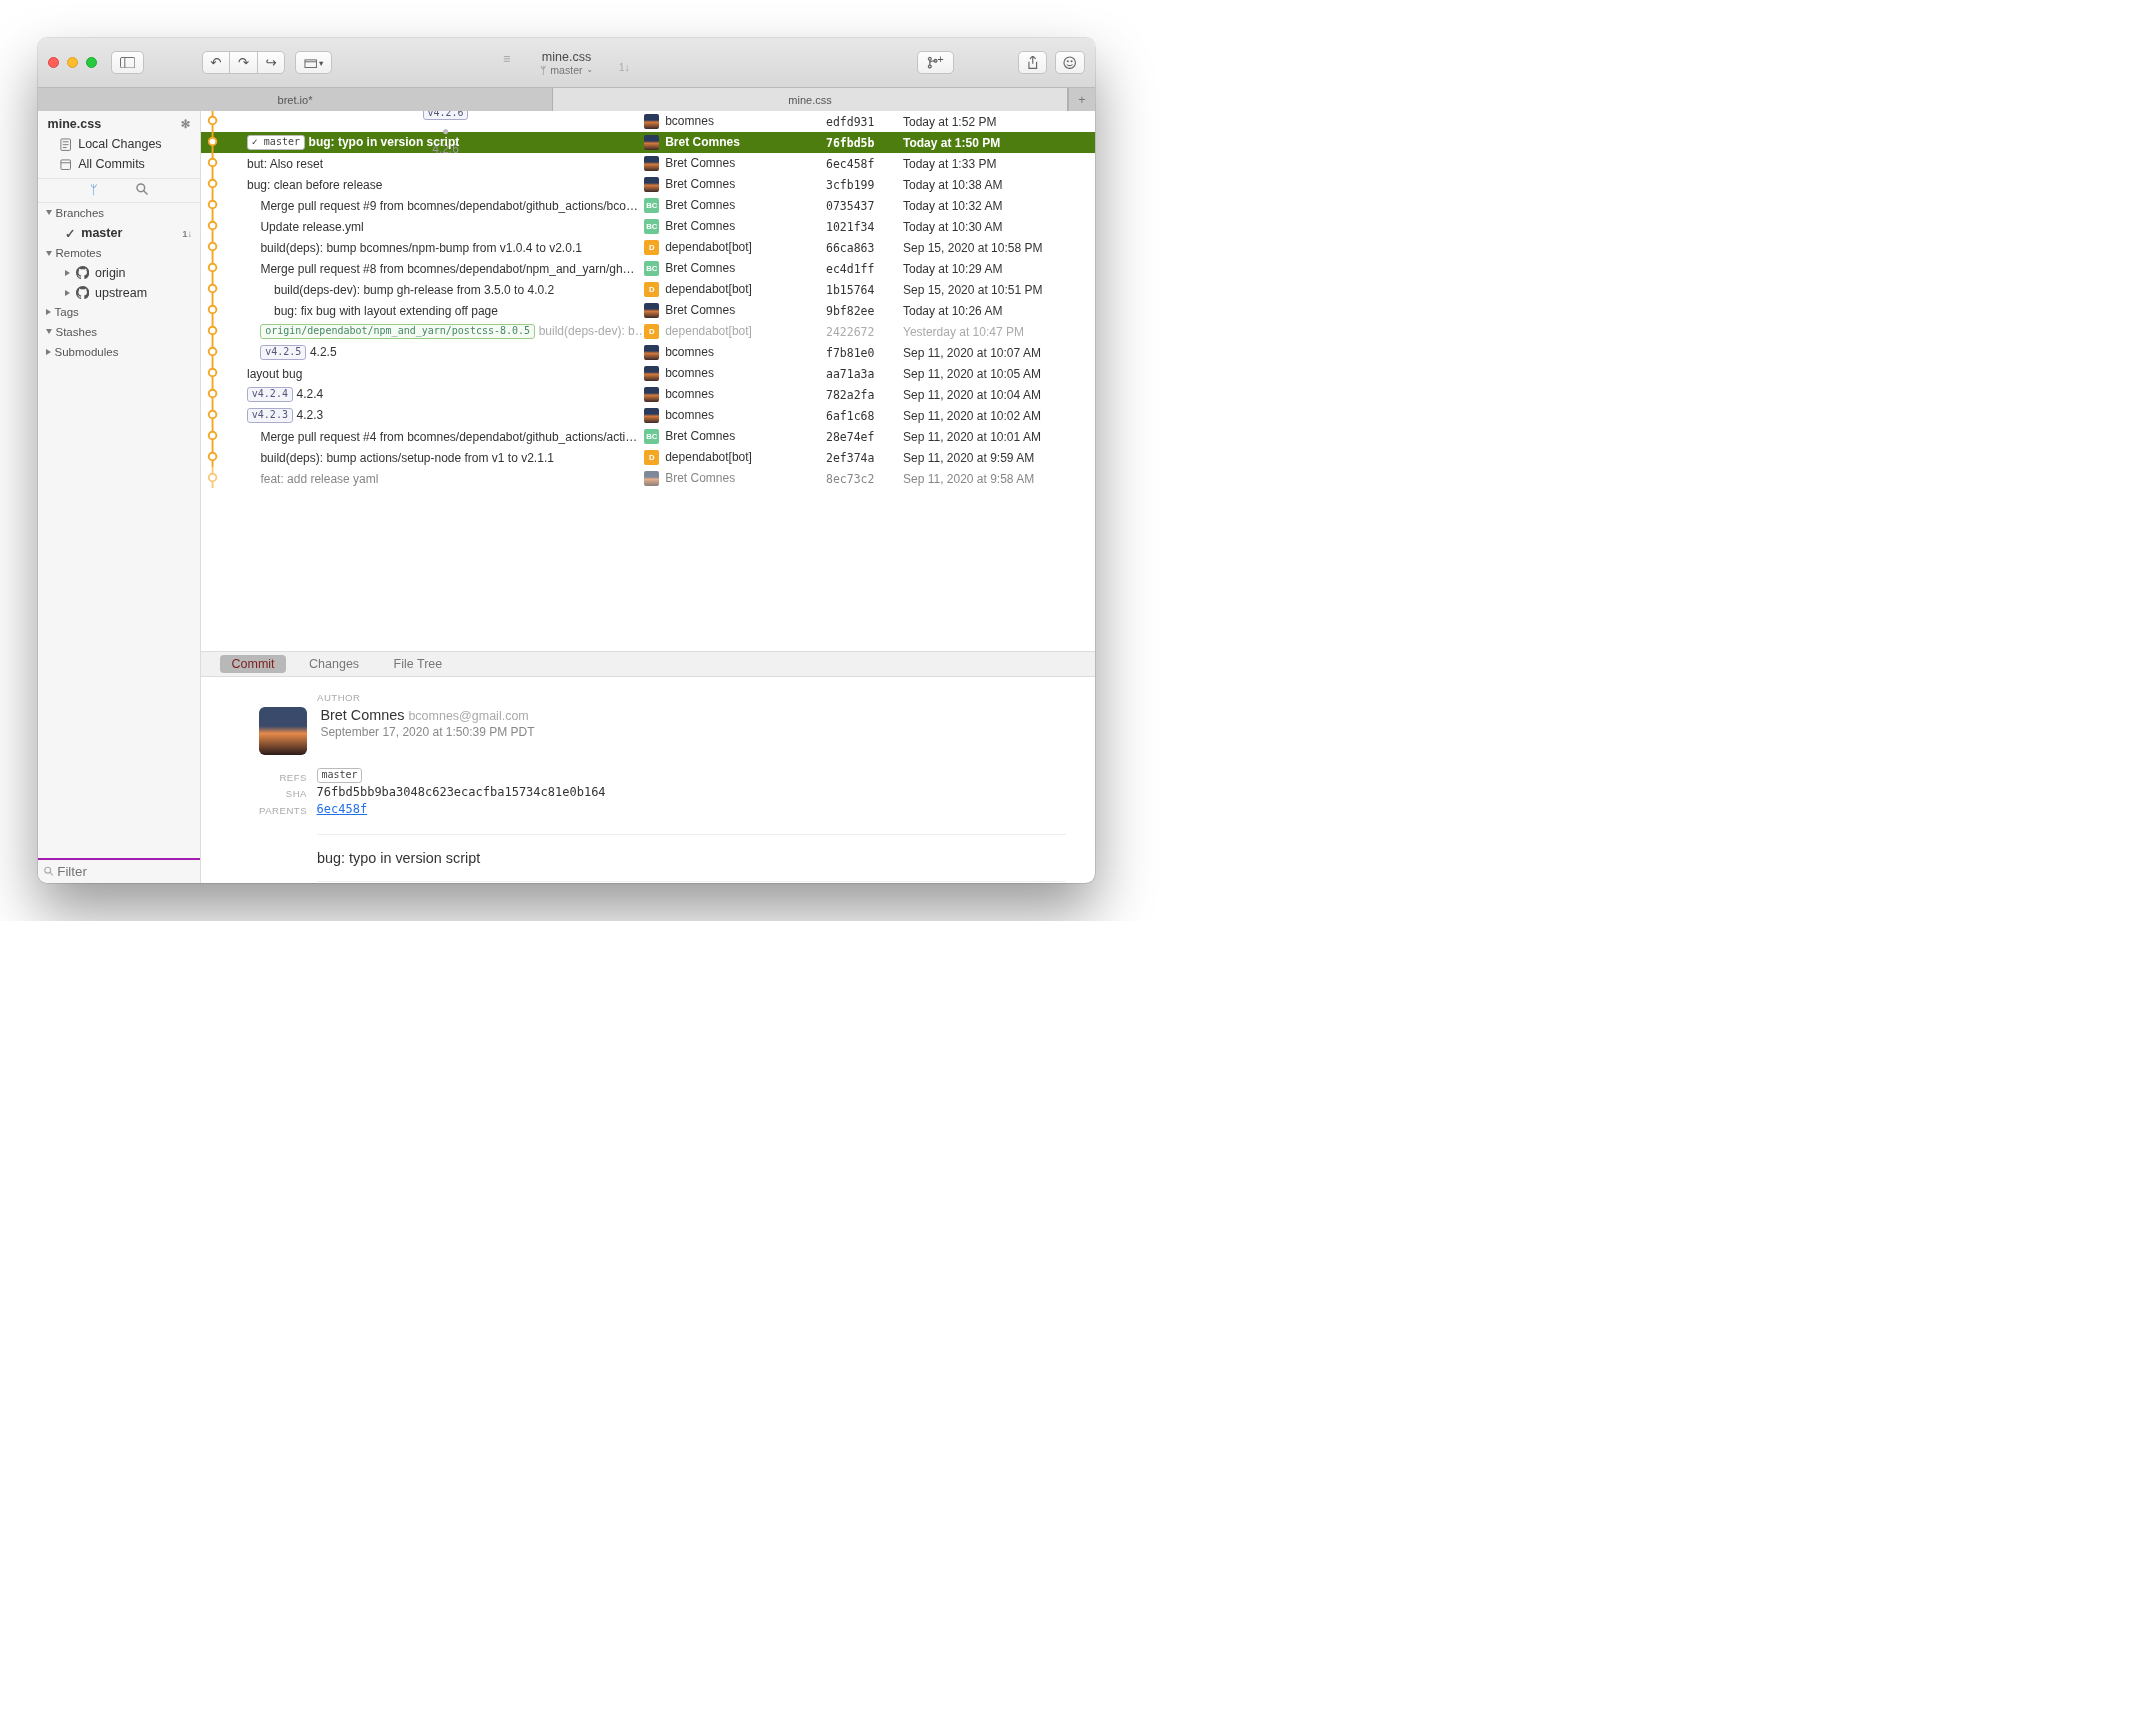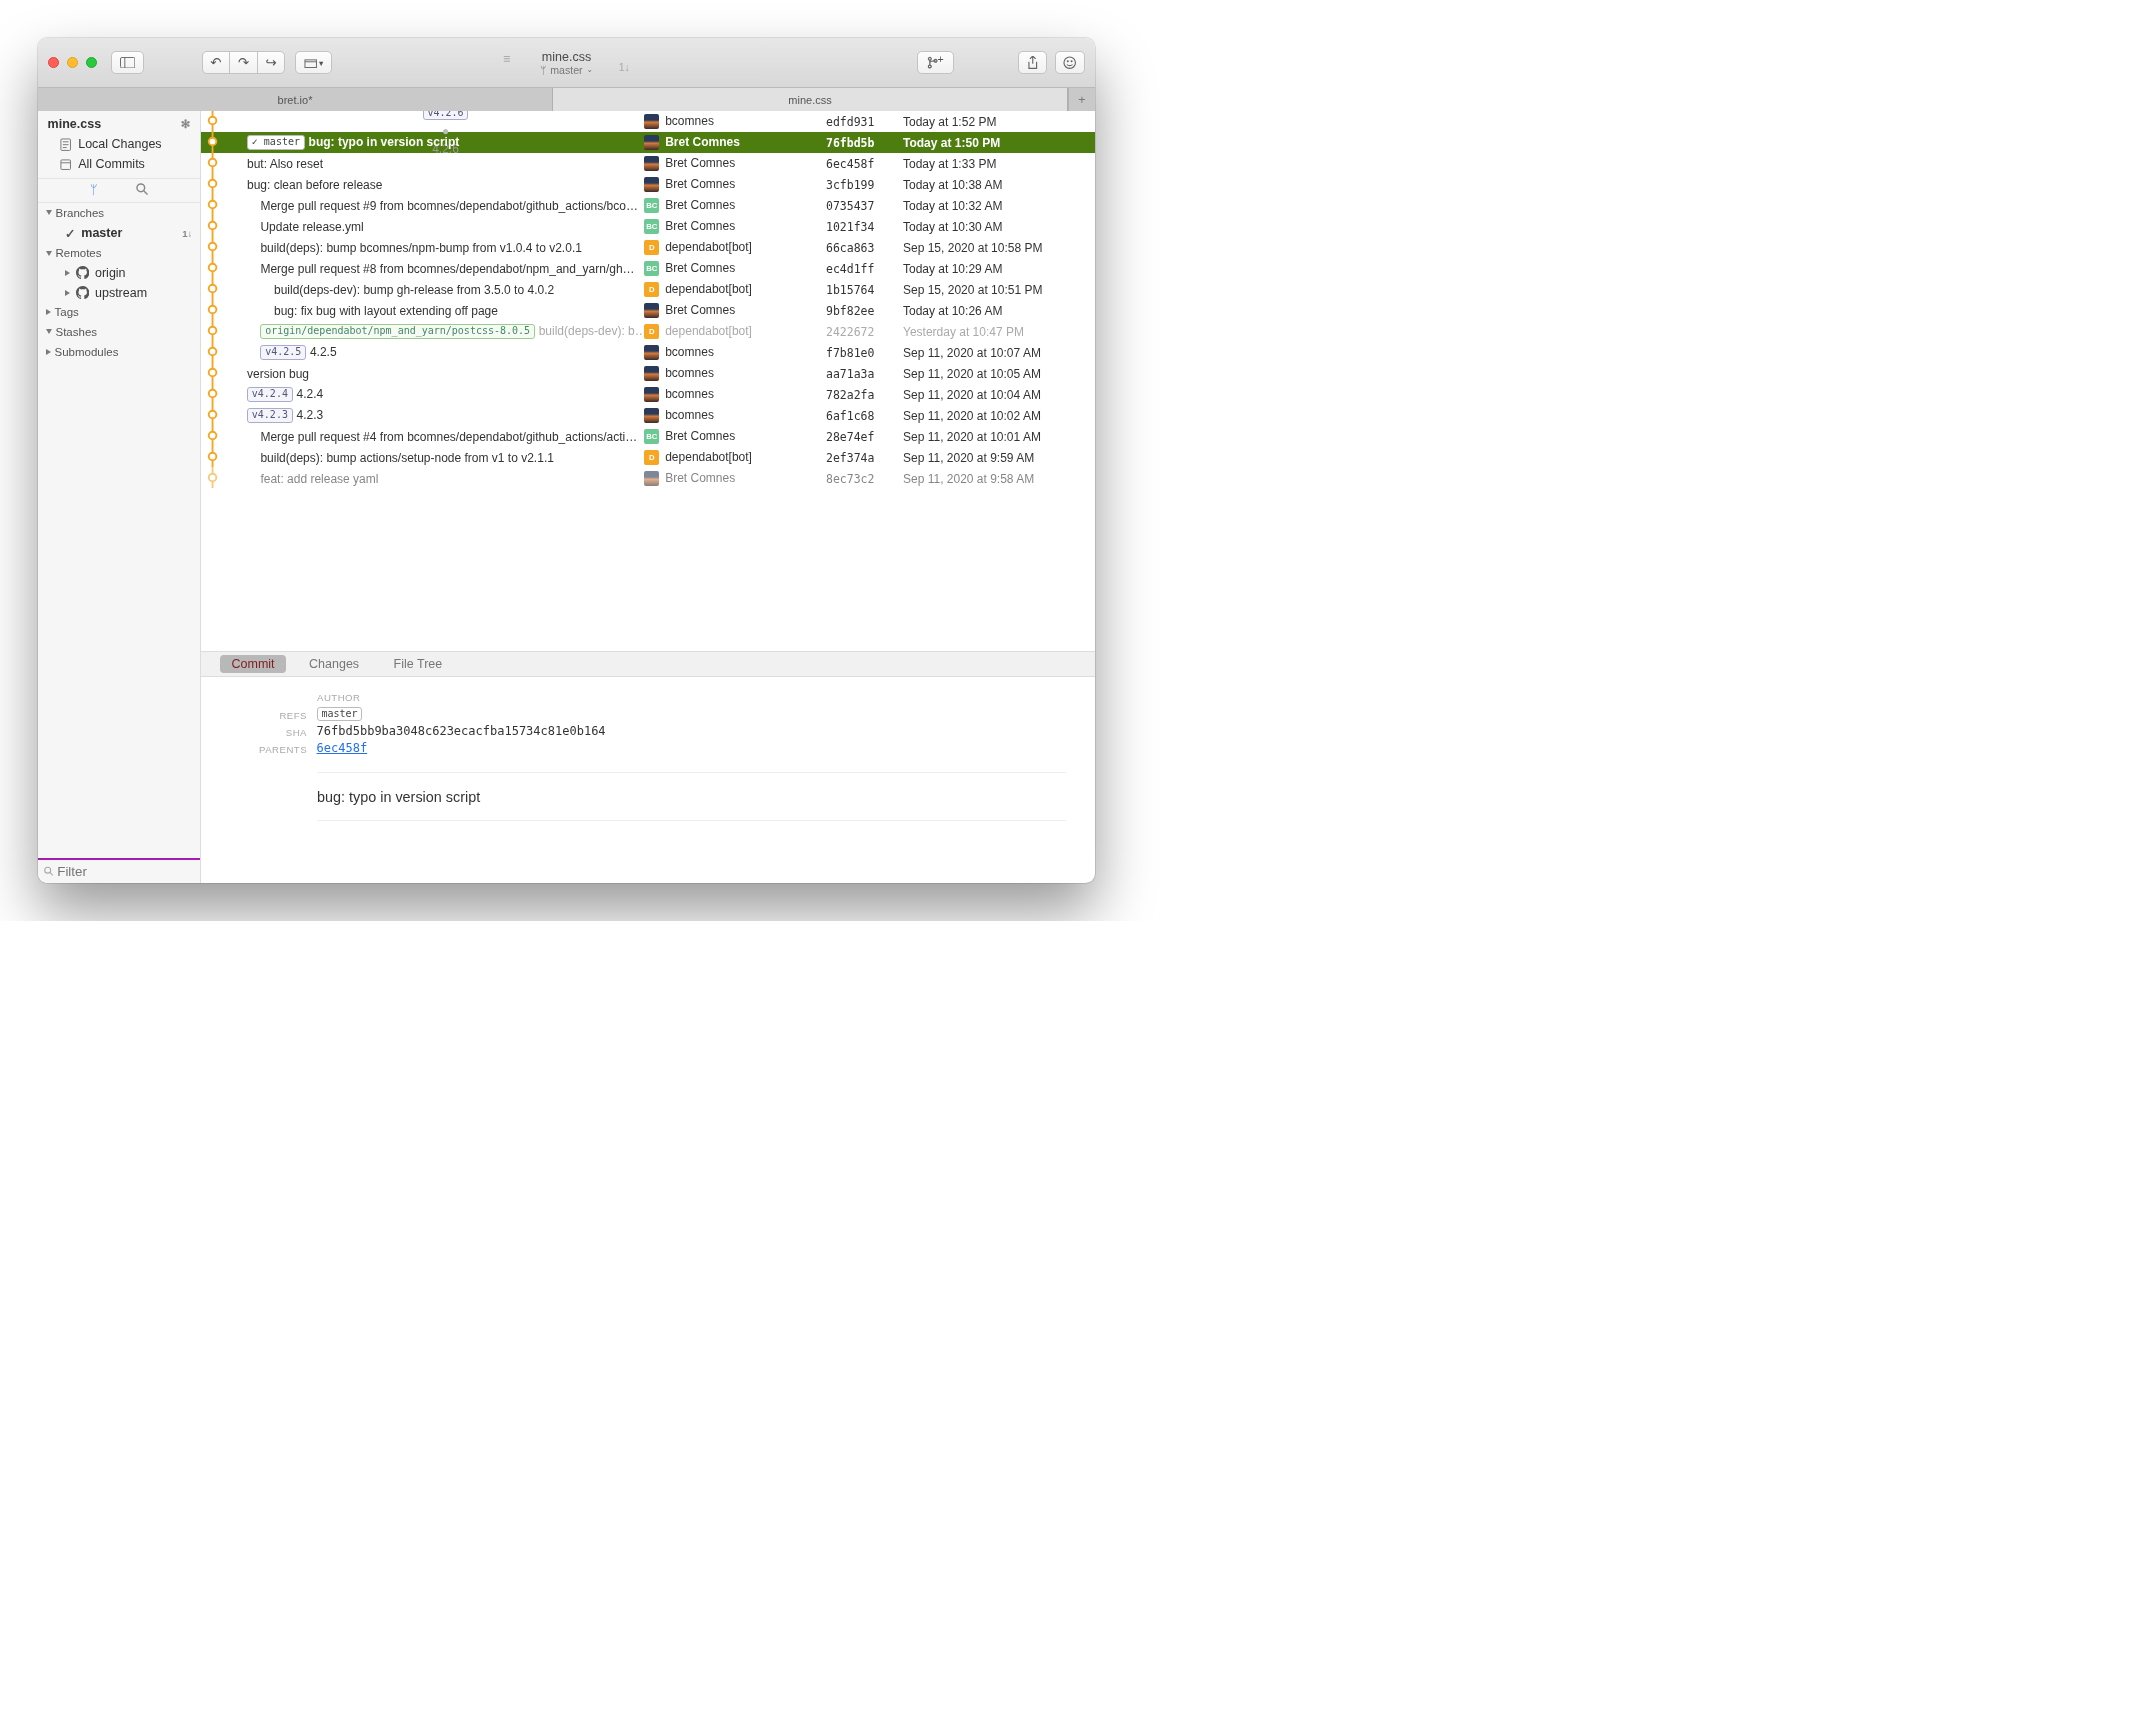--- a/index.html
+++ b/index.html
@@ -512,21 +512,21 @@
             </div>
             <div class="sha-col">f7b81e0</div>
             <div class="date-col">Sep 11, 2020 at 10:07 AM</div>
           </div>
           <div class="commit-row">
             <div class="graph-col"><svg width="46" height="21" viewBox="0 0 48 22">
                 <line x1="12" y1="0" x2="12" y2="22" stroke="#f5a623" stroke-width="2"></line>
                 <circle cx="12" cy="11" r="4" fill="#fff" stroke="#f5a623" stroke-width="2"></circle>
               </svg></div>
             <div class="msg-col" style="padding-left: 0px;">
-              <span> version bug</span>
+              <span> layout bug</span>
             </div>
             <div class="author-col">
               <div class="avatar"></div>
               <span>bcomnes</span>
             </div>
             <div class="sha-col">aa71a3a</div>
             <div class="date-col">Sep 11, 2020 at 10:05 AM</div>
           </div>
           <div class="commit-row">
             <div class="graph-col"><svg width="46" height="21" viewBox="0 0 48 22">
@@ -608,20 +608,27 @@
         </div>
 
       <div class="detail-tabs">
         <div class="detail-tab active">Commit</div>
         <div class="detail-tab">Changes</div>
         <div class="detail-tab">File Tree</div>
       </div>
 
       <div class="detail-body">
         <div style="margin-left:58px;font-size:9.6px;color:#aaa;letter-spacing:0.5px;margin-bottom:3.8px">AUTHOR</div>
+        <div class="author-block">
+          <div class="author-avatar"></div>
+          <div>
+            <div style="font-size:14.4px"><span>Bret Comnes</span> <span style="color:#aaa;font-size:12.5px">bcomnes@gmail.com</span></div>
+            <div style="color:#888;font-size:12px;margin-top:1.9px">September 17, 2020 at 1:50:39 PM PDT</div>
+          </div>
+        </div>
         <div class="meta-row">
             <div class="meta-label">REFS</div>
             <span class="ref-tag head">master</span>
           </div>
         <div class="meta-row">
             <div class="meta-label">SHA</div>
             <span class="mono">76fbd5bb9ba3048c623ecacfba15734c81e0b164</span>
           </div>
         <div class="meta-row">
             <div class="meta-label">PARENTS</div>

